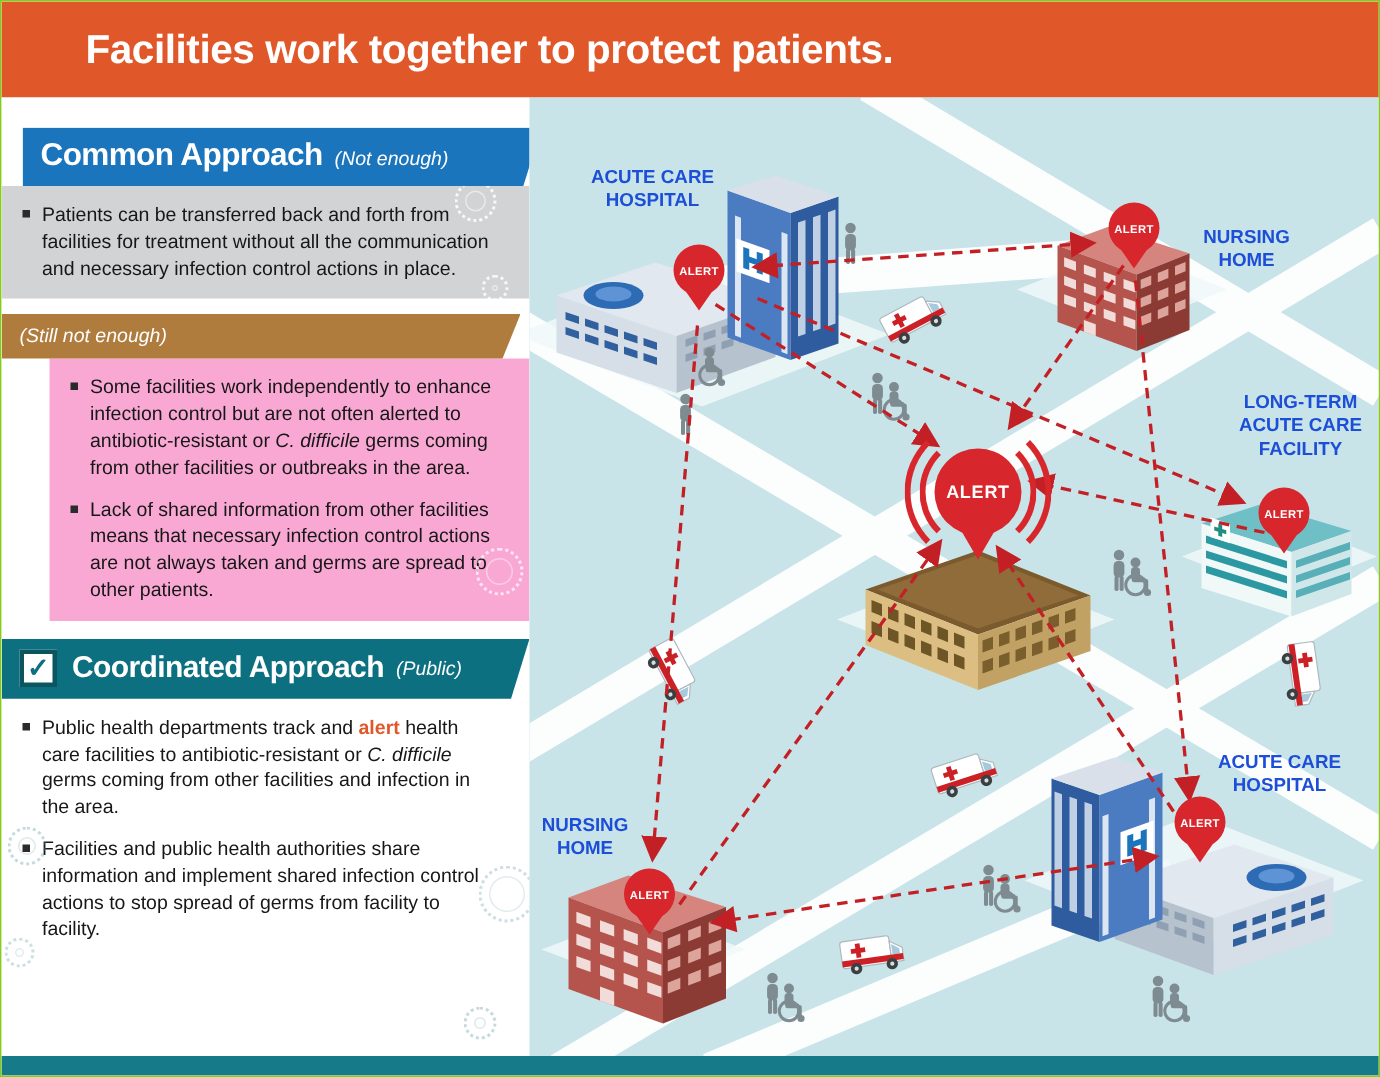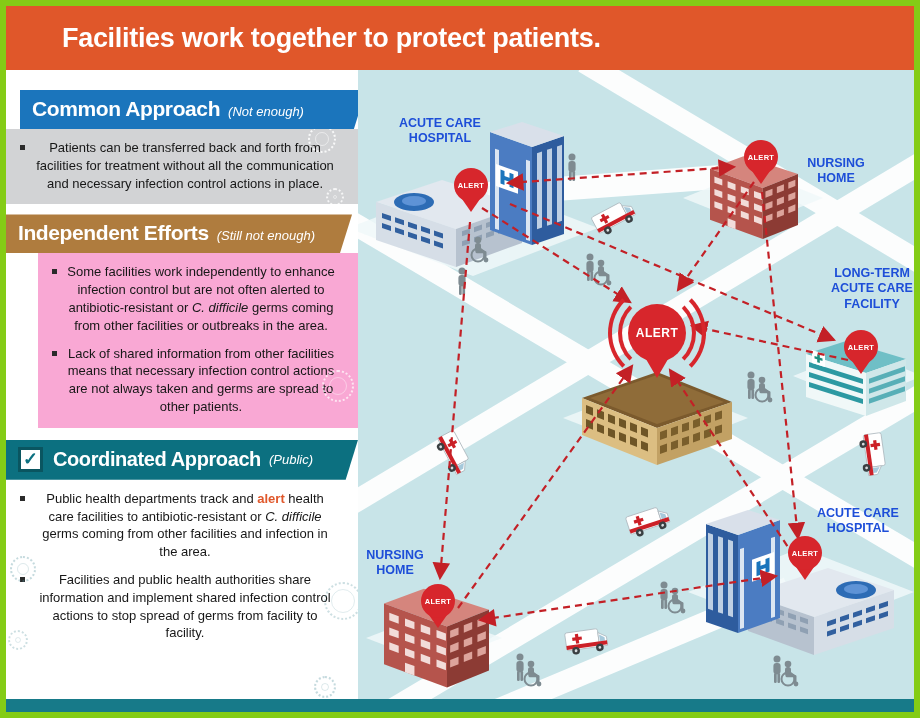--- a/index.html
+++ b/index.html
@@ -1,34 +1,34 @@
 <!DOCTYPE html>
 <html><head>
 <meta charset="utf-8">
 <style>
   * { box-sizing: border-box; margin: 0; padding: 0; }
   html,body { width:920px; height:718px; }
   body { font-family:"Liberation Sans",sans-serif; background:#fff; position:relative; overflow:hidden; }
-  #page { position:relative; width:920px; height:718px; border:6px solid #84cc16; background:#fff; overflow:hidden; }
+  #page { position:relative; width:920px; height:718px; border:1px solid #84cc16; background:#fff; overflow:hidden; }
 
   
   .hdr { position:absolute; left:0; top:0; width:920px; height:64px; background:#E0572A; display:flex; align-items:center; }
   .hdr .title { color:#fff; font-size:27px; font-weight:bold; padding-left:56px; letter-spacing:-0.3px; }
 
   
   .left { position:absolute; left:0; top:64px; width:352px; height:641px; background:#fff; overflow:hidden; }
   .banner { position:relative; color:#fff; display:flex; align-items:baseline; gap:8px; padding:7px 14px 8px 12px; width:346px; clip-path:polygon(0 0,100% 0,96.5% 100%,0 100%); }
   .banner .t { font-size:21px; font-weight:bold; letter-spacing:-0.4px; white-space:nowrap; }
   .banner .q { font-style:italic; font-size:13px; white-space:nowrap; }
   .banner.common { background:#1B75BC; margin-top:20px;margin-left:14px; }
   .banner.indep  { background:#AF7C3E; margin-top:10px; }
   .banner.coord  { background:#0C7080; margin-top:12px; width:352px; align-items:center; }
   .banner.coord .t { font-size:20px; }
   .chk { width:25px; height:25px; background:#fff; border:3px solid #0A5560; display:flex; align-items:center; justify-content:center; color:#0C7080; font-size:18px; font-weight:bold; flex:none; margin-right:2px; }
-  .box { padding:10px 21px 12px 12px;text-align:center; }
+  .box { padding:10px 21px 12px 12px; }
   .box.gray { background:#D2D3D5; }
   .box.tan  { background:#f9a8d4;margin-left:32px; }
   .bullet { display:flex; margin-bottom:10px; }
   .bullet:last-child { margin-bottom:0; }
   .sq { width:5px; height:5px; background:#2b2b2b; margin:6px 8px 0 2px; flex:none; }
   .bt { font-size:13px; line-height:1.37; color:#171717; }
   .it { font-style:italic; }
   .alert-word { color:#E0572A; font-weight:bold; }
 
   .germ { position:absolute; border:2px dotted currentColor; border-radius:50%; pointer-events:none; }
@@ -80,21 +80,20 @@
       <span class="q">(Not enough)</span>
     </div>
     <div class="box gray">
       <div class="bullet">
         <span class="sq"></span>
         <span class="bt">Patients can be transferred back and forth from facilities for treatment without all the communication and necessary infection control actions in place.</span>
       </div>
     </div>
 
     <div class="banner indep">
-      <span class="t">Independent Efforts</span>
       <span class="q">(Still not enough)</span>
     </div>
     <div class="box tan">
       <div class="bullet">
         <span class="sq"></span>
         <span class="bt"><span>Some facilities work independently to enhance infection control but are not often alerted to antibiotic-resistant or </span><span class="it">C. difficile</span><span> germs coming from other facilities or outbreaks in the area.</span></span>
       </div>
       <div class="bullet">
         <span class="sq"></span>
         <span class="bt">Lack of shared information from other facilities means that necessary infection control actions are not always taken and germs are spread to other patients.</span>

